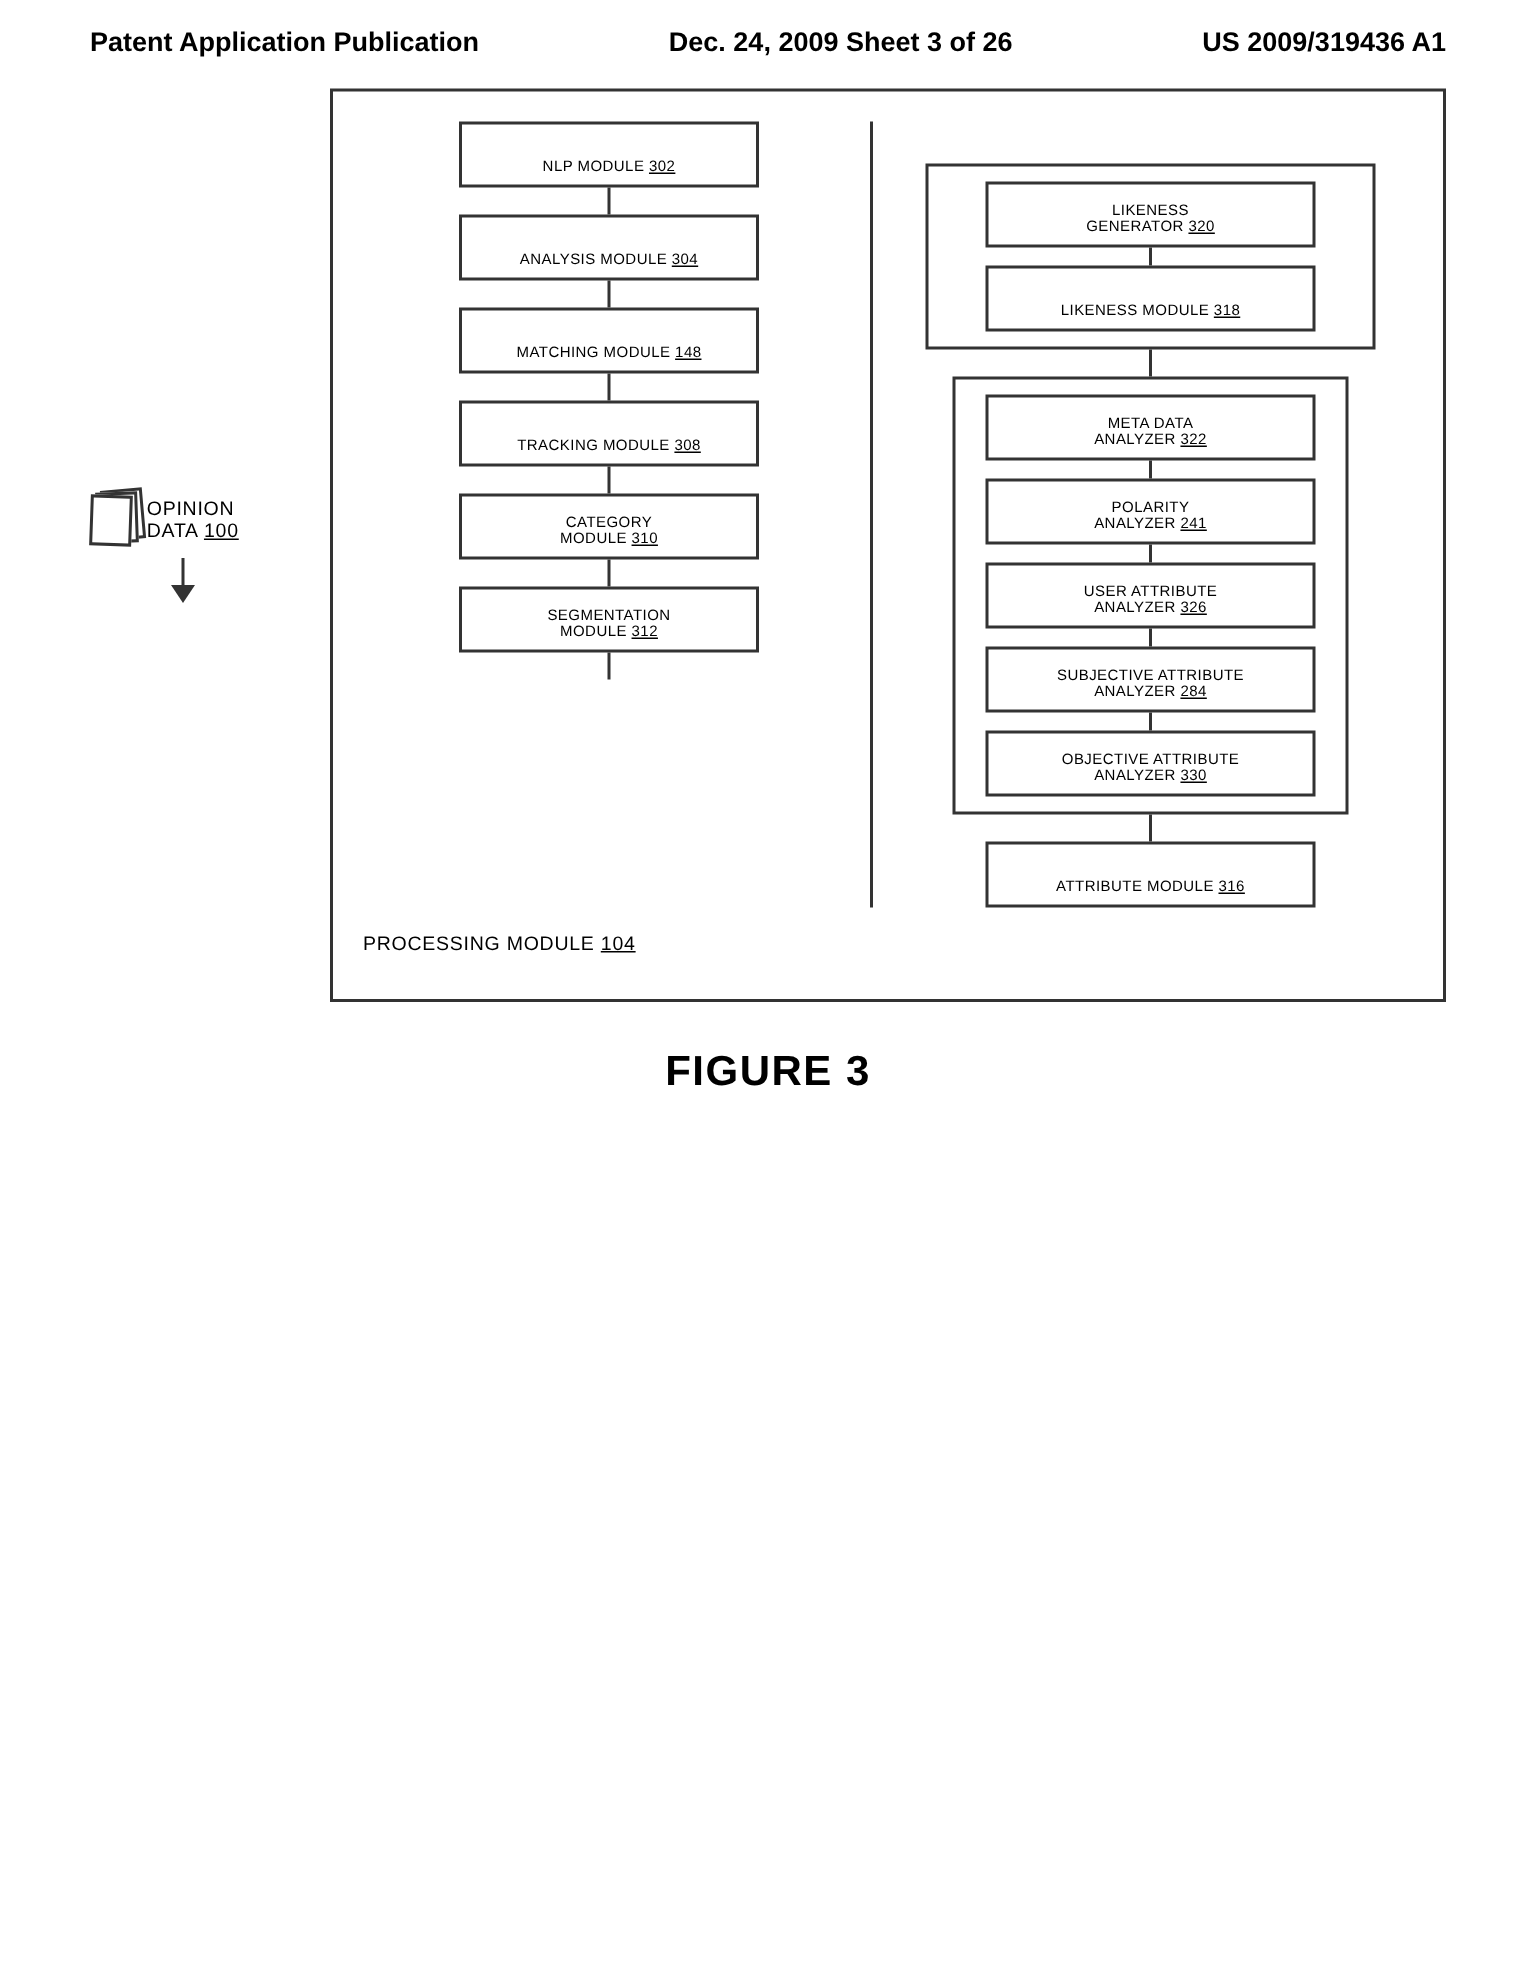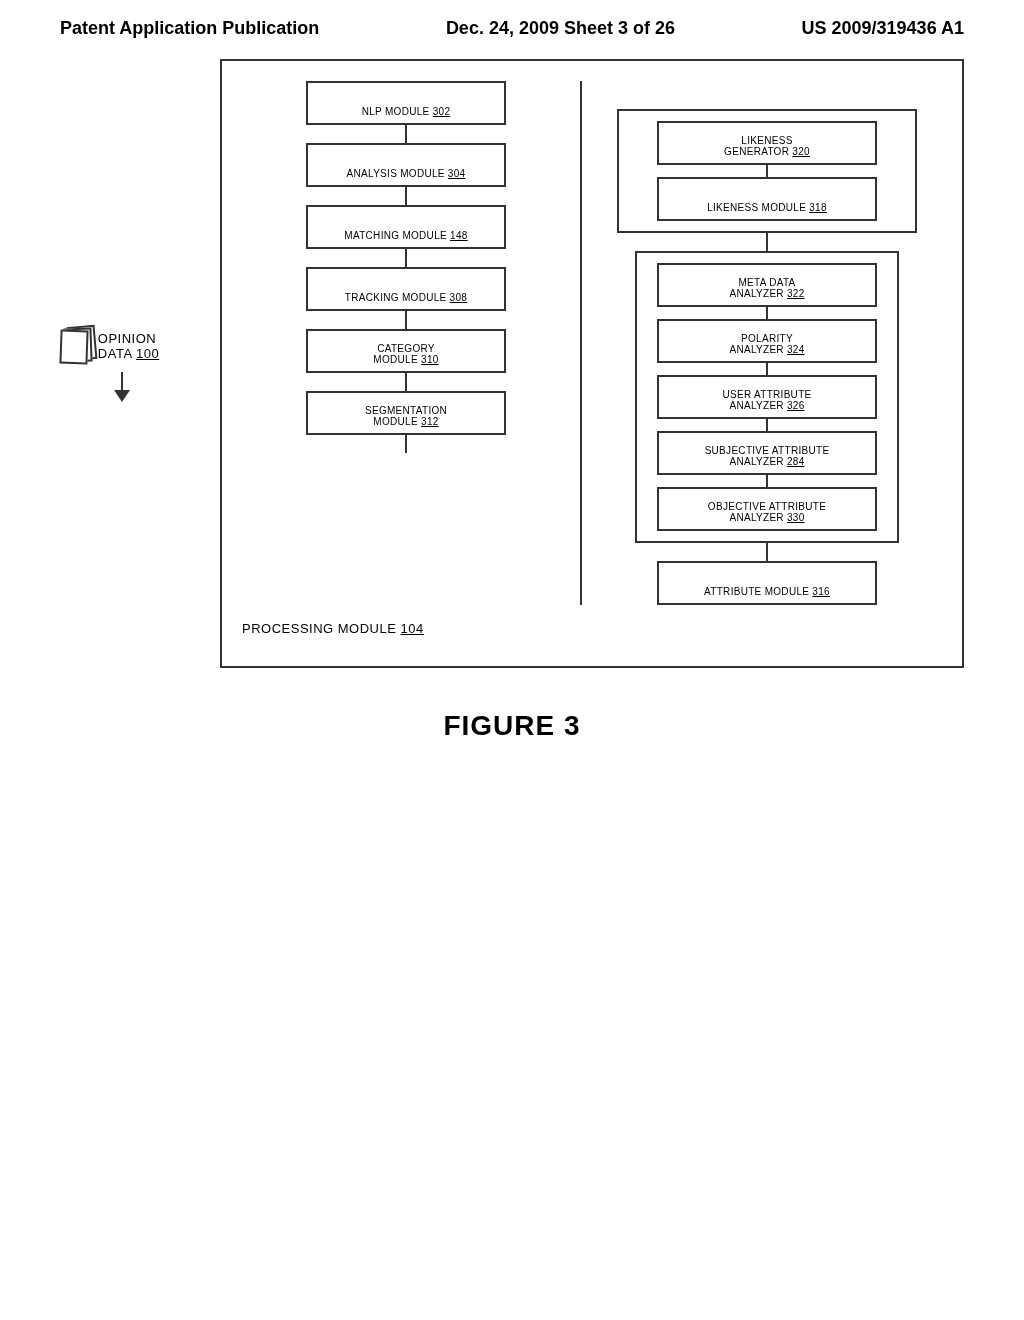--- a/index.html
+++ b/index.html
@@ -158,21 +158,21 @@
       height: 12px;
       background: #333;
       margin: 0 auto;
     }
 
     
     .figure-label {
       text-align: center;
       font-size: 28px;
       font-weight: bold;
-      margin-top: 42px;
+      margin-top: 30px;
       letter-spacing: 1px;
     }
 
     
     .right-inner-box {
       border: 2px solid #333;
       width: 264px;
       padding: 10px;
       display: flex;
       flex-direction: column;
@@ -278,21 +278,21 @@
           <div class="connector"></div>
 
           <div class="right-inner-box">
 
             <div class="module-box wide" style="white-space:pre-line;">
               <span>META DATA<br>ANALYZER <span class="underline-num">322</span></span>
             </div>
             <div class="connector-short"></div>
 
             <div class="module-box wide" style="white-space:pre-line;">
-              <span>POLARITY<br>ANALYZER <span class="underline-num">324</span></span>
+              <span>POLARITY<br>ANALYZER <span class="underline-num">241</span></span>
             </div>
             <div class="connector-short"></div>
 
             <div class="module-box wide" style="white-space:pre-line;">
               <span>USER ATTRIBUTE<br>ANALYZER <span class="underline-num">326</span></span>
             </div>
             <div class="connector-short"></div>
 
             <div class="module-box wide" style="white-space:pre-line;">
               <span>SUBJECTIVE ATTRIBUTE<br>ANALYZER <span class="underline-num">284</span></span>

